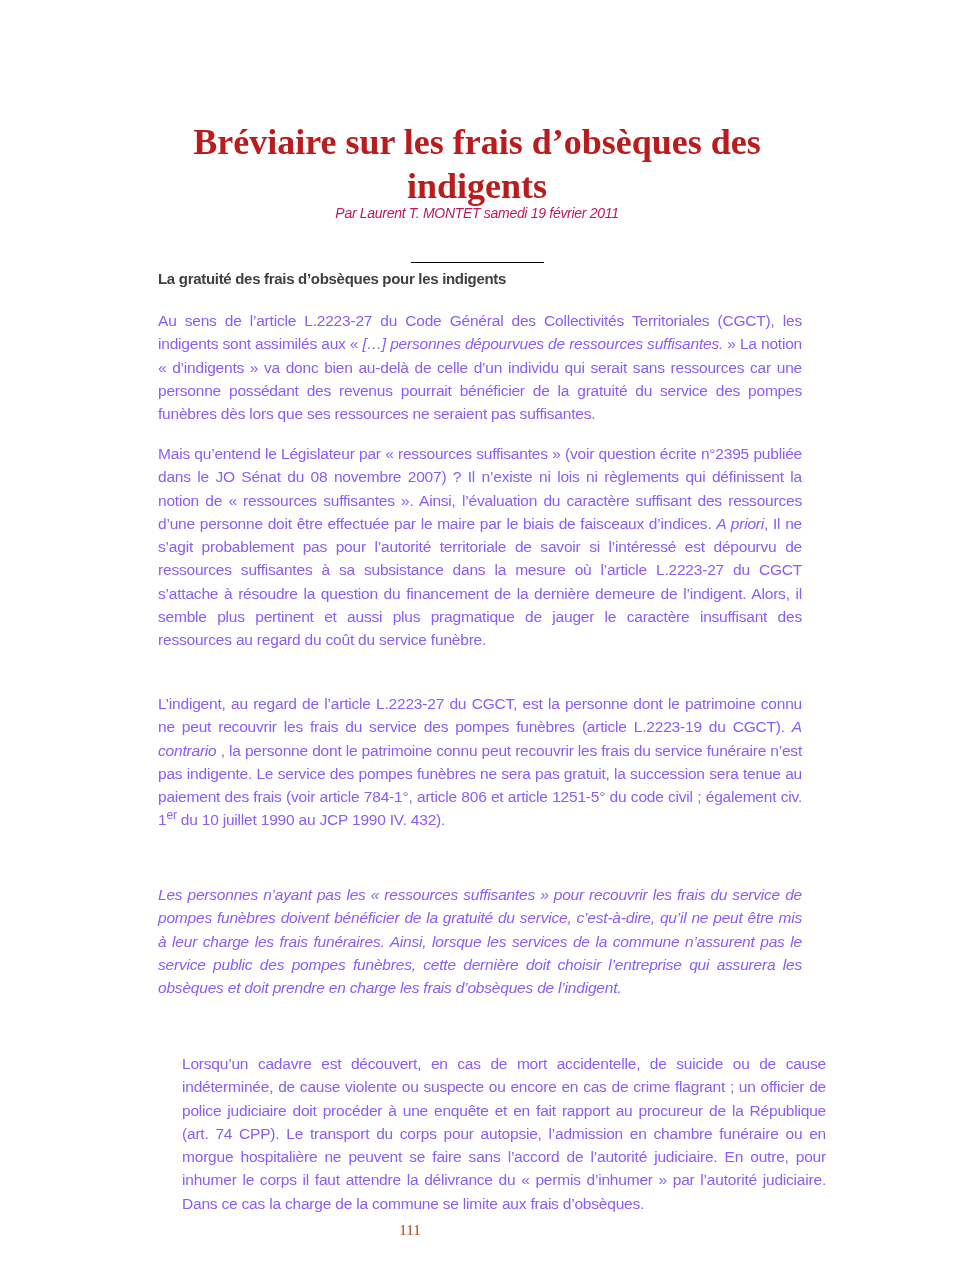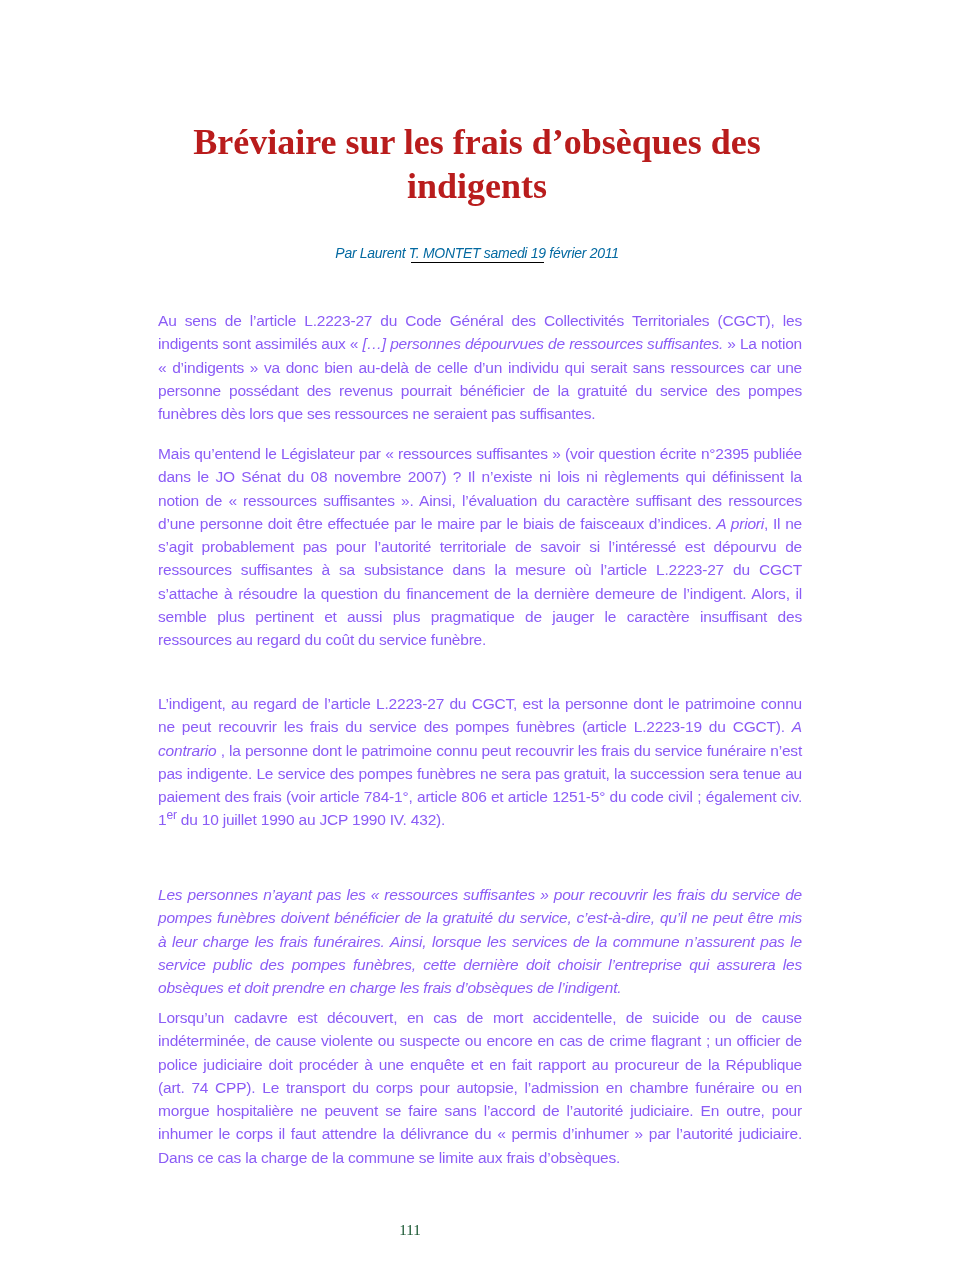--- a/index.html
+++ b/index.html
@@ -7,54 +7,55 @@
   .page { position: absolute; left: 0; top: 0; width: 954px; height: 1276px; }
   .title {
     position: absolute; left: 150px; width: 654px; top: 120px;
     text-align: center; font-family: "Liberation Serif", serif; font-weight: bold;
     font-size: 36px; line-height: 44px; color: #b91c1c;
     margin: 0;
   }
   .byline {
     position: absolute; left: 150px; width: 654px; top: 205px;
     text-align: center; font-family: "Liberation Sans", sans-serif; font-style: italic;
-    font-size: 14px; color: #0369a1; letter-spacing: -0.3px; margin-top: 40px;
+    font-size: 14px; color: #be185d; letter-spacing: -0.3px;
   }
   .separator {
     position: absolute; left: 411px; top: 262px; width: 133px; height: 1px;
     background: #000;
   }
   .section-heading {
     position: absolute; left: 158px; top: 270px; width: 644px;
     font-family: "Liberation Sans", sans-serif; font-weight: bold; font-size: 15px;
     color: #404040; letter-spacing: -0.3px; margin: 0;
   }
   .body-text {
     position: absolute; left: 158px; width: 644px;
     font-family: "Liberation Sans", sans-serif; font-size: 15.5px; line-height: 23.3px;
     color: #8b5cf6; text-align: justify; margin: 0; letter-spacing: -0.2px;
   }
   .p1 { top: 309px; }
   .p2 { top: 442px; }
   .p3 { top: 692px; }
   .p4 { top: 883px; font-style: italic; }
-  .p5 { top: 1006px; }
+  .p5 { top: 1052px; margin-left: 24px; }
   .page-number {
     position: absolute; left: 0; width: 820px; top: 1222px; text-align: center;
-    font-family: "Liberation Serif", serif; font-size: 15px; color: #14532d;
+    font-family: "Liberation Serif", serif; font-size: 15px; color: #c2410c;
   }
   sup { font-size: 12px; line-height: 0; }
 </style>
 </head>
 <body>
 
 <div class="page">
   <h1 class="title">Bréviaire sur les frais d’obsèques des indigents</h1>
   <div class="byline">Par Laurent T. MONTET samedi 19 février 2011</div>
   <div class="separator"></div>
+  <h2 class="section-heading">La gratuité des frais d’obsèques pour les indigents</h2>
 
   <p class="body-text p1"><span>Au sens de l’article L.2223-27 du Code Général des Collectivités Territoriales (CGCT), les indigents sont assimilés aux « </span><em>[…] personnes dépourvues de ressources suffisantes.</em><span> » La notion « d’indigents » va donc bien au-delà de celle d’un individu qui serait sans ressources car une personne possédant des revenus pourrait bénéficier de la gratuité du service des pompes funèbres dès lors que ses ressources ne seraient pas suffisantes.</span></p>
 
   <p class="body-text p2"><span>Mais qu’entend le Législateur par « ressources suffisantes » (voir question écrite n°2395 publiée dans le JO Sénat du 08 novembre 2007) ? Il n’existe ni lois ni règlements qui définissent la notion de « ressources suffisantes ». Ainsi, l’évaluation du caractère suffisant des ressources d’une personne doit être effectuée par le maire par le biais de faisceaux d’indices. </span><em>A priori</em><span>, Il ne s’agit probablement pas pour l’autorité territoriale de savoir si l’intéressé est dépourvu de ressources suffisantes à sa subsistance dans la mesure où l’article L.2223-27 du CGCT s’attache à résoudre la question du financement de la dernière demeure de l’indigent. Alors, il semble plus pertinent et aussi plus pragmatique de jauger le caractère insuffisant des ressources au regard du coût du service funèbre.</span></p>
 
   <p class="body-text p3"><span>L’indigent, au regard de l’article L.2223-27 du CGCT, est la personne dont le patrimoine connu ne peut recouvrir les frais du service des pompes funèbres (article L.2223-19 du CGCT). </span><em>A contrario</em><span> , la personne dont le patrimoine connu peut recouvrir les frais du service funéraire n’est pas indigente. Le service des pompes funèbres ne sera pas gratuit, la succession sera tenue au paiement des frais (voir article 784-1°, article 806 et article 1251-5° du code civil ; également civ. 1</span><sup>er</sup><span> du 10 juillet 1990 au JCP 1990 IV. 432).</span></p>
 
   <p class="body-text p4">Les personnes n’ayant pas les « ressources suffisantes » pour recouvrir les frais du service de pompes funèbres doivent bénéficier de la gratuité du service, c’est-à-dire, qu’il ne peut être mis à leur charge les frais funéraires. Ainsi, lorsque les services de la commune n’assurent pas le service public des pompes funèbres, cette dernière doit choisir l’entreprise qui assurera les obsèques et doit prendre en charge les frais d’obsèques de l’indigent.</p>
 
   <p class="body-text p5">Lorsqu’un cadavre est découvert, en cas de mort accidentelle, de suicide ou de cause indéterminée, de cause violente ou suspecte ou encore en cas de crime flagrant ; un officier de police judiciaire doit procéder à une enquête et en fait rapport au procureur de la République (art. 74 CPP). Le transport du corps pour autopsie, l’admission en chambre funéraire ou en morgue hospitalière ne peuvent se faire sans l’accord de l’autorité judiciaire. En outre, pour inhumer le corps il faut attendre la délivrance du « permis d’inhumer » par l’autorité judiciaire. Dans ce cas la charge de la commune se limite aux frais d’obsèques.</p>

